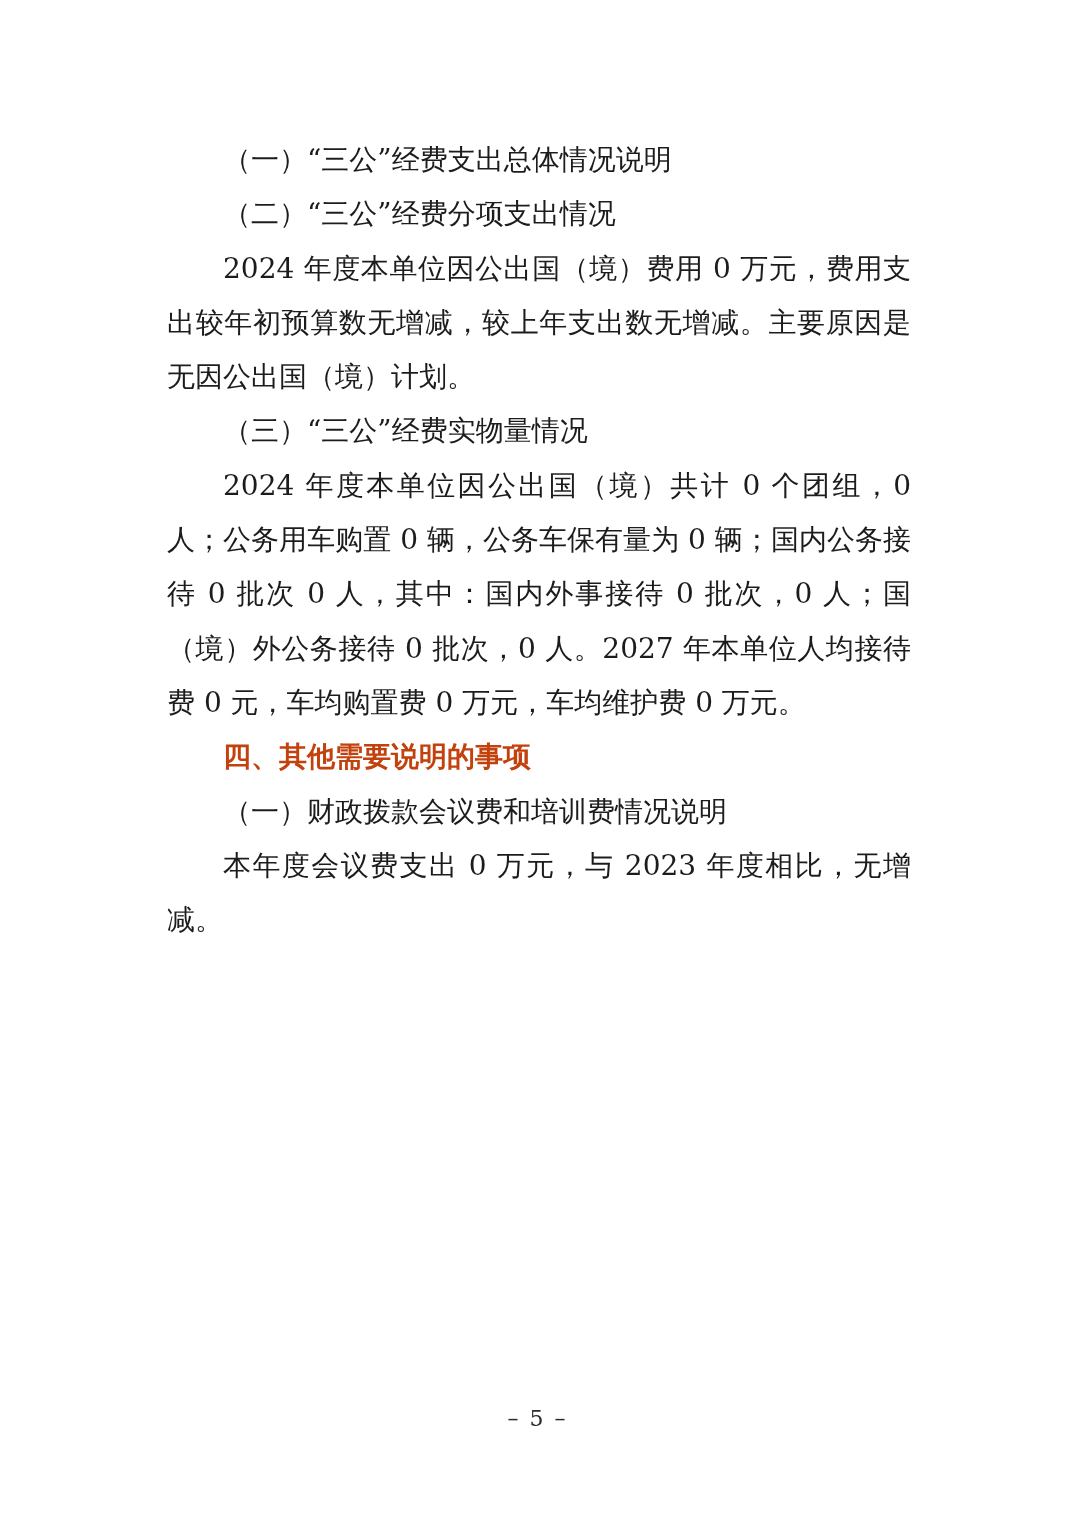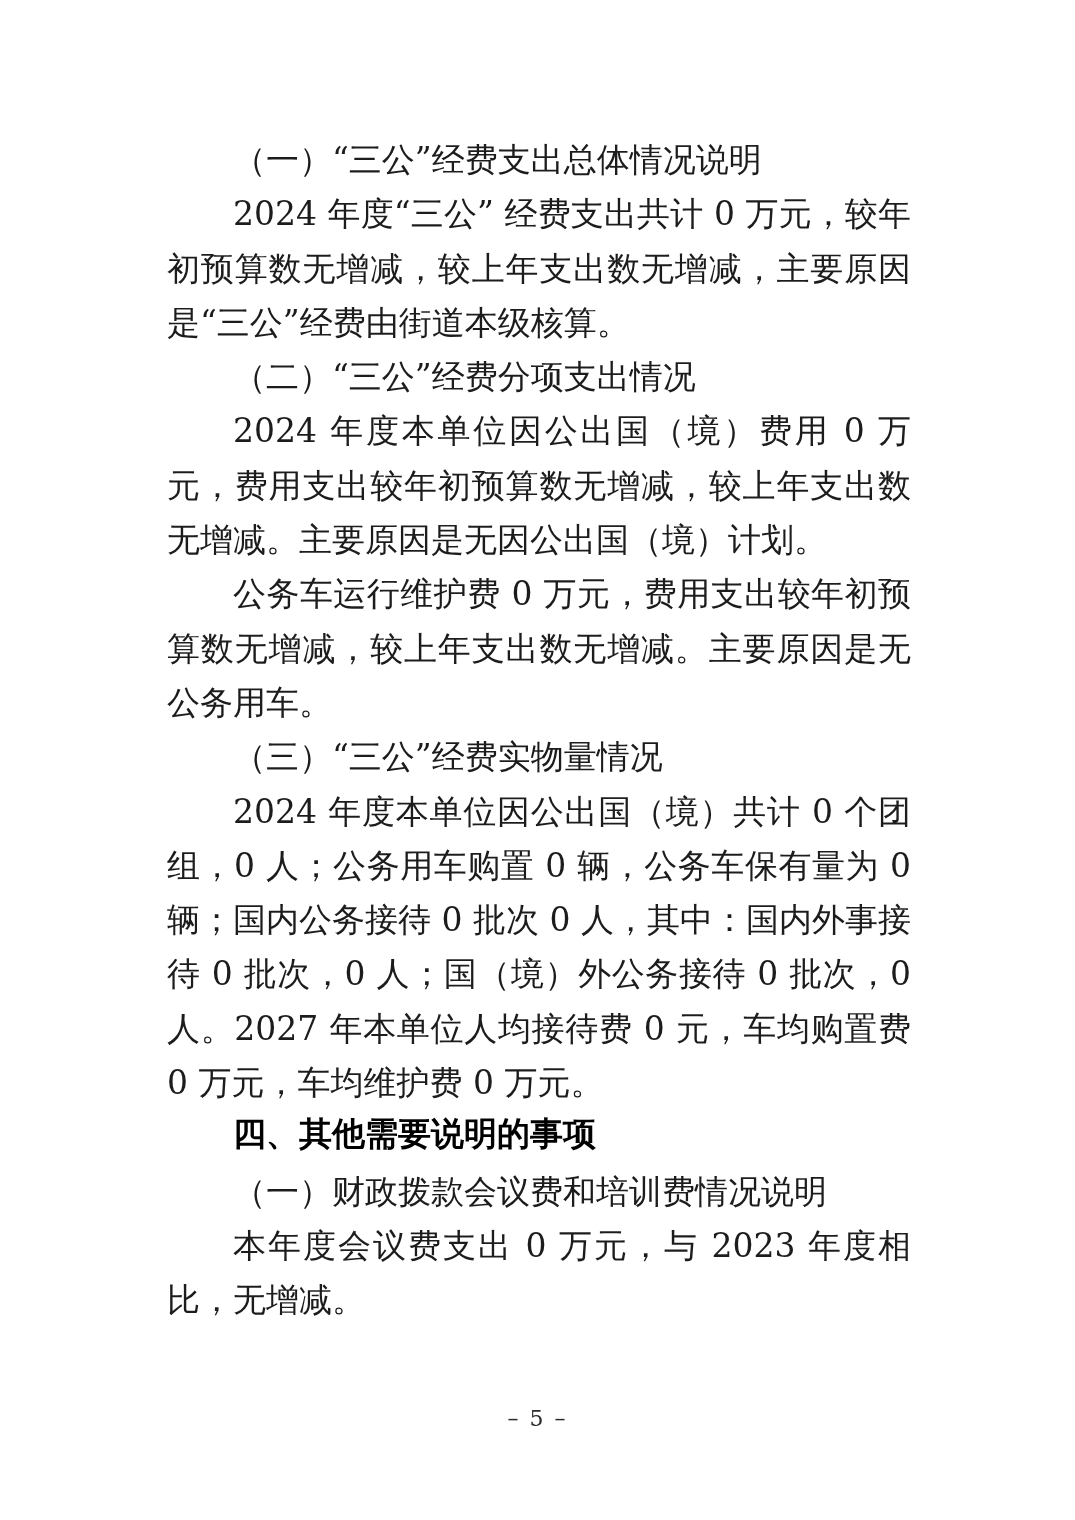--- a/index.html
+++ b/index.html
@@ -21,41 +21,41 @@
     width: 1075px;
     height: 1520px;
     background: #ffffff;
   }
   .content {
     position: absolute;
     left: 167px;
     top: 133px;
     width: 744px;
     color: #1c1c1c;
-    font-size: 33px;
+    font-size: 28px;
     line-height: 54.3px;
     text-align: justify;
     text-justify: inter-ideograph;
   }
   .content p {
     margin: 0;
     padding: 0;
     text-indent: 2em;
   }
   
   .heading-kai {
     font-family: "DejaVu Serif", "Liberation Serif", serif;
     font-weight: normal;
     color: #1c1c1c;
   }
   
   .heading-hei {
-    font-family: Liberation Mono, monospace;
+    font-family: Liberation Serif, serif;
     font-weight: 700;
-    color: #000000;
+    color: #c2410c;
   }
   .page-footer {
     position: absolute;
     left: 0;
     top: 1402px;
     width: 1075px;
     text-align: center;
     font-size: 22px;
     line-height: 34px;
     color: #2a2a2a;
@@ -63,24 +63,22 @@
     letter-spacing: 2px;
   }
 </style>
 </head>
 <body>
 
 <div class="page">
 
   <div class="content">
     <p class="heading-kai">（一）“三公”经费支出总体情况说明</p>
-    <p>2024 年度“三公” 经费支出共计 0 万元，较年初预算数无增减，较上年支出数无增减，主要原因是“三公”经费由街道本级核算。</p>
     <p class="heading-kai">（二）“三公”经费分项支出情况</p>
     <p>2024 年度本单位因公出国（境）费用 0 万元，费用支出较年初预算数无增减，较上年支出数无增减。主要原因是无因公出国（境）计划。</p>
-    <p>公务车运行维护费 0 万元，费用支出较年初预算数无增减，较上年支出数无增减。主要原因是无公务用车。</p>
     <p class="heading-kai">（三）“三公”经费实物量情况</p>
     <p>2024 年度本单位因公出国（境）共计 0 个团组，0 人；公务用车购置 0 辆，公务车保有量为 0 辆；国内公务接待 0 批次 0 人，其中：国内外事接待 0 批次，0 人；国（境）外公务接待 0 批次，0 人。2027 年本单位人均接待费 0 元，车均购置费 0 万元，车均维护费 0 万元。</p>
     <p class="heading-hei">四、其他需要说明的事项</p>
     <p class="heading-kai">（一）财政拨款会议费和培训费情况说明</p>
     <p>本年度会议费支出 0 万元，与 2023 年度相比，无增减。</p>
   </div>
 
   <div class="page-footer">– 5 –</div>
 
 </div>

